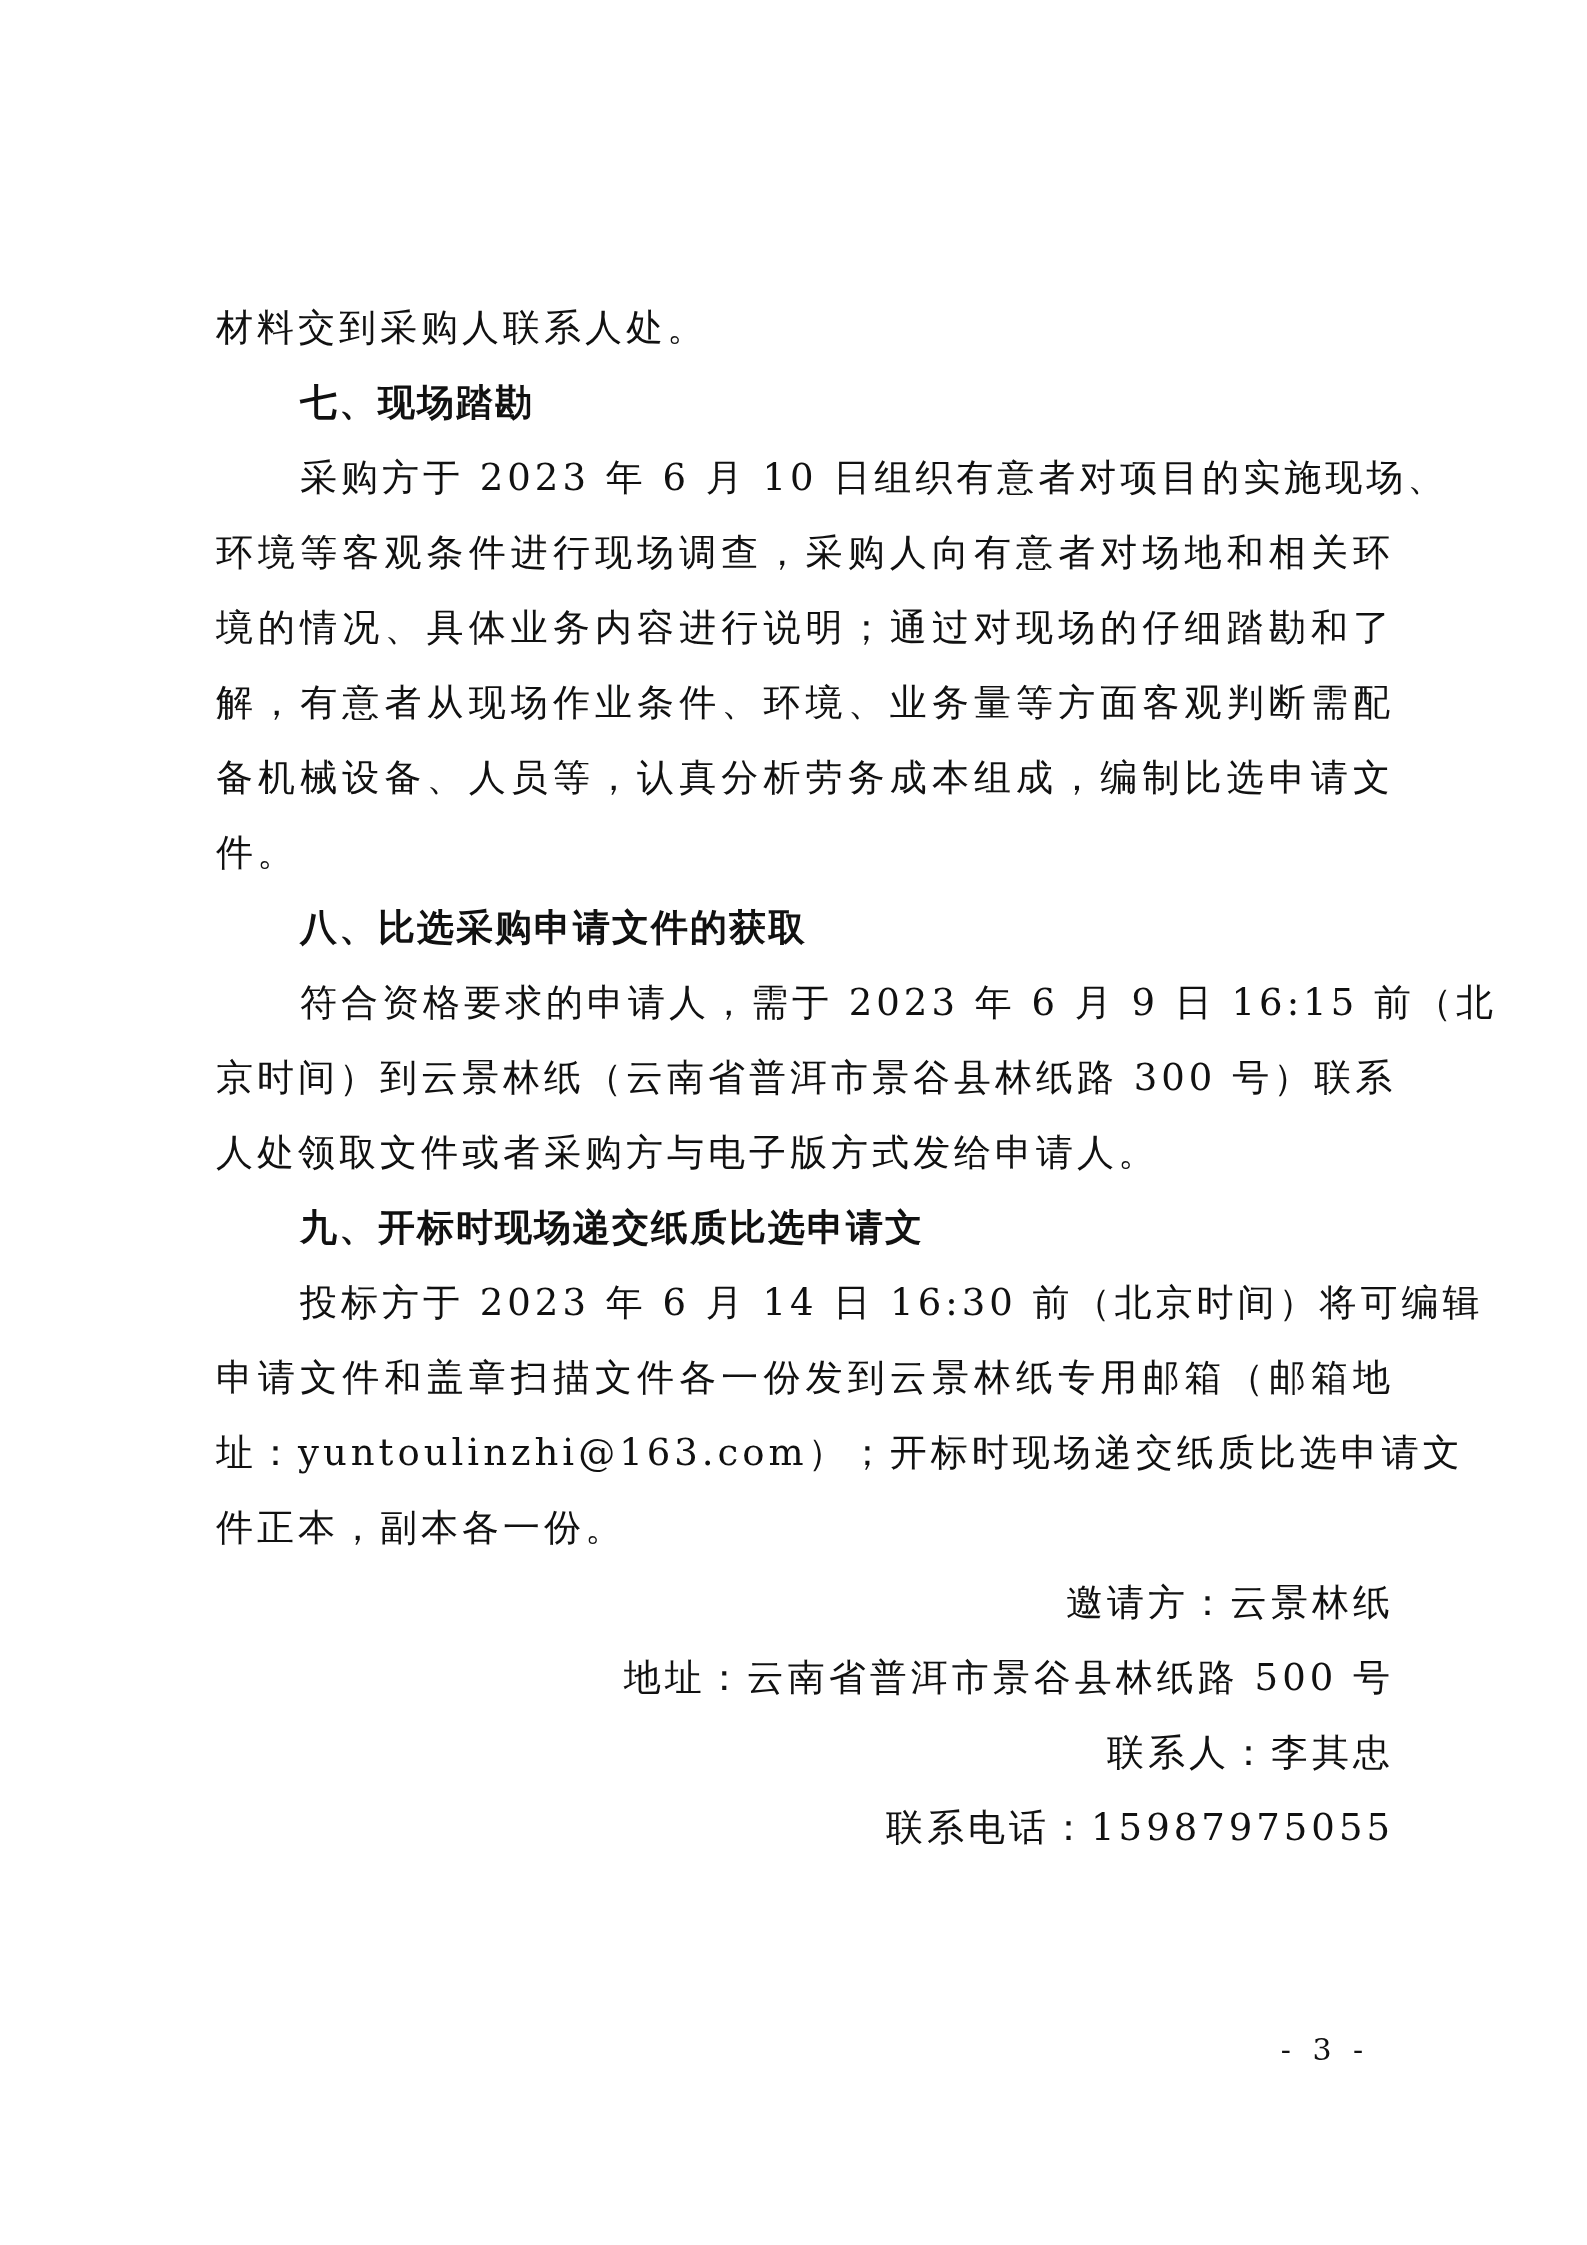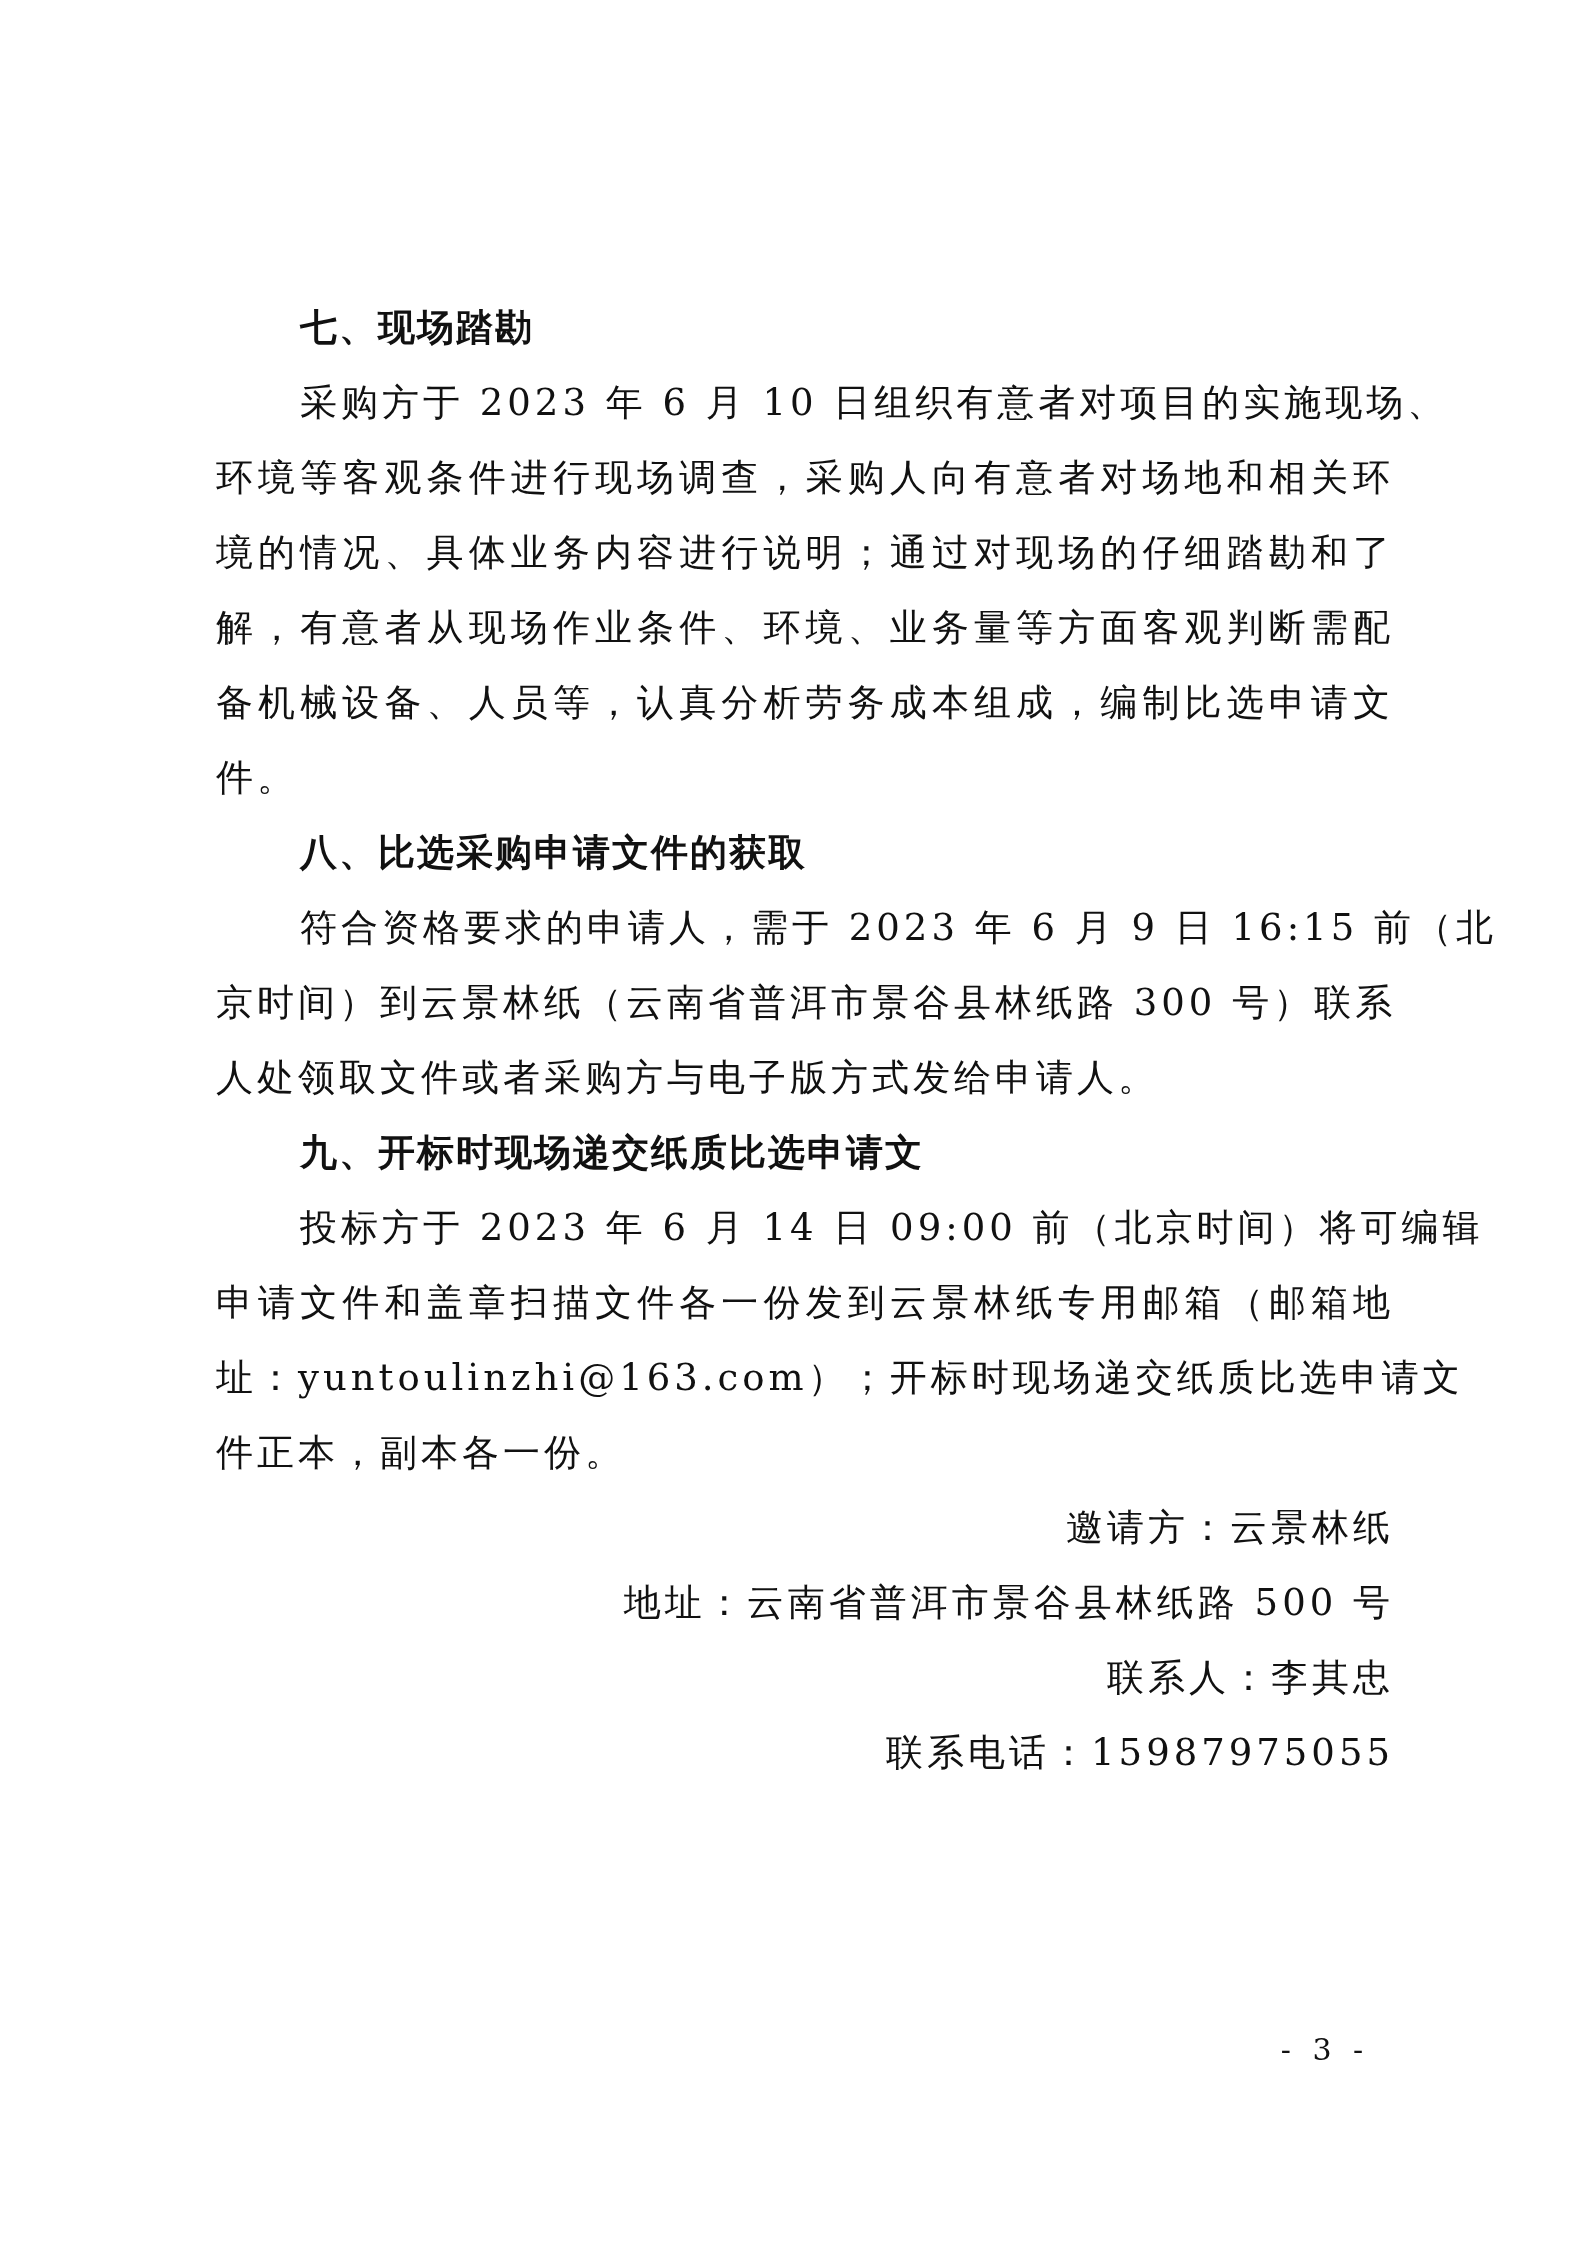--- a/index.html
+++ b/index.html
@@ -31,36 +31,37 @@
       font-family: "DejaVu Serif", "Liberation Serif", serif;
       font-size: 30px; text-align: center; letter-spacing: 6px;
     }
   </style>
 </head>
 <body>
 
 <div class="page">
   <div class="content">
 
+    <div class="line body-text last">材料交到采购人联系人处。</div>
 
     <div class="line heading">七、现场踏勘</div>
     <div class="line body-text indent">采购方于 2023 年 6 月 10 日组织有意者对项目的实施现场、</div>
     <div class="line body-text">环境等客观条件进行现场调查，采购人向有意者对场地和相关环</div>
     <div class="line body-text">境的情况、具体业务内容进行说明；通过对现场的仔细踏勘和了</div>
     <div class="line body-text">解，有意者从现场作业条件、环境、业务量等方面客观判断需配</div>
     <div class="line body-text">备机械设备、人员等，认真分析劳务成本组成，编制比选申请文</div>
     <div class="line body-text last">件。</div>
 
     <div class="line heading">八、比选采购申请文件的获取</div>
     <div class="line body-text indent">符合资格要求的申请人，需于 2023 年 6 月 9 日 16:15 前（北</div>
     <div class="line body-text">京时间）到云景林纸（云南省普洱市景谷县林纸路 300 号）联系</div>
     <div class="line body-text last">人处领取文件或者采购方与电子版方式发给申请人。</div>
 
     <div class="line heading">九、开标时现场递交纸质比选申请文</div>
-    <div class="line body-text indent">投标方于 2023 年 6 月 14 日 09:00 前（北京时间）将可编辑</div>
+    <div class="line body-text indent">投标方于 2023 年 6 月 14 日 16:30 前（北京时间）将可编辑</div>
     <div class="line body-text">申请文件和盖章扫描文件各一份发到云景林纸专用邮箱（邮箱地</div>
     <div class="line body-text">址：yuntoulinzhi@163.com）；开标时现场递交纸质比选申请文</div>
     <div class="line body-text last">件正本，副本各一份。</div>
 
     <div class="line contact">邀请方：云景林纸</div>
     <div class="line contact">地址：云南省普洱市景谷县林纸路 500 号</div>
     <div class="line contact">联系人：李其忠</div>
     <div class="line contact">联系电话：15987975055</div>
 
   </div>

